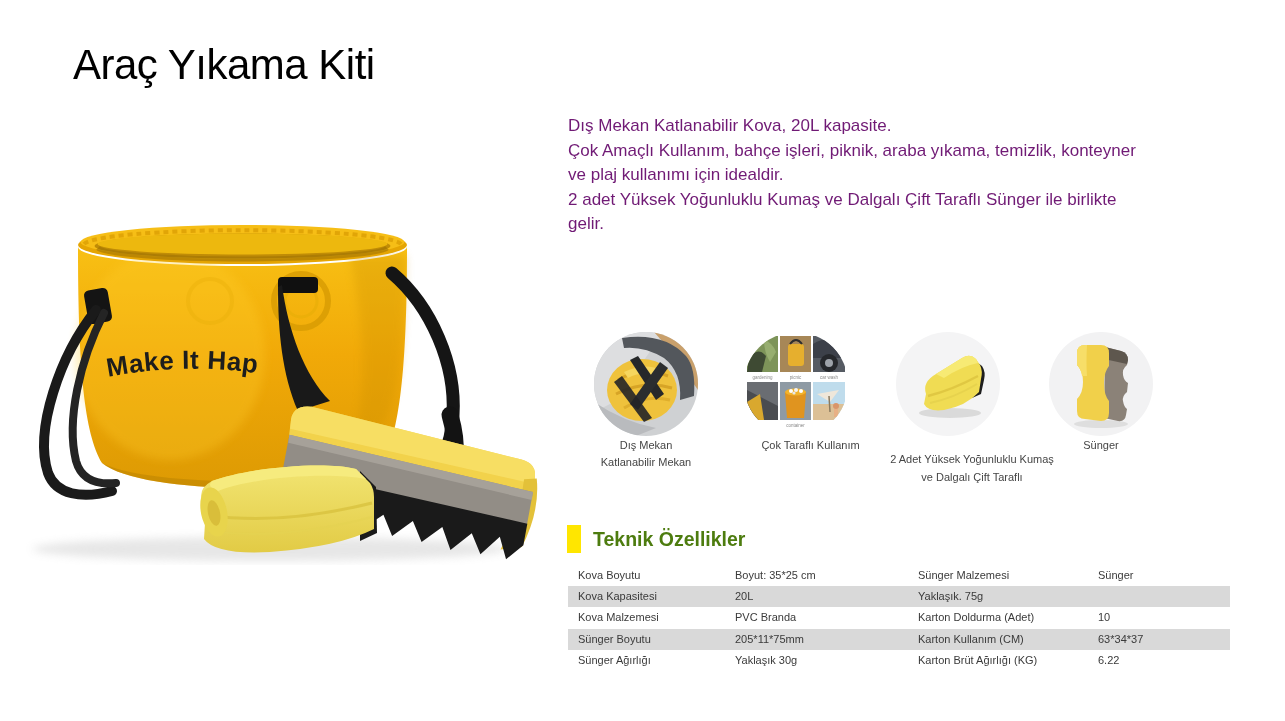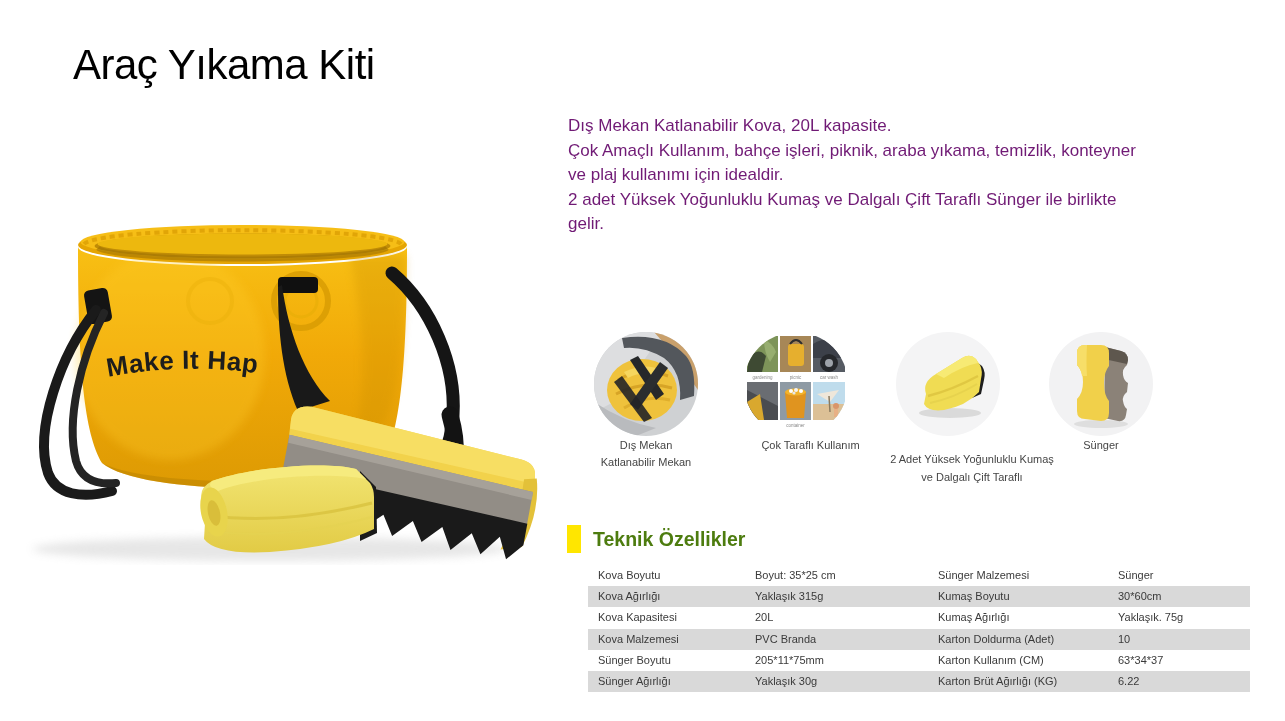--- a/index.html
+++ b/index.html
@@ -24,21 +24,21 @@
   .cap{font-size:11px;line-height:17px;color:#454545;}
   .cap.center{text-align:center;}
   .cap1{left:576px;top:437px;width:140px;}
   .cap2{left:728px;top:437px;width:165px;}
   .cap3{left:862px;top:451px;width:220px;text-align:center;line-height:17.5px;}
   .cap4{left:1056px;top:437px;width:90px;}
   
   .accent-bar{left:567px;top:525px;width:14px;height:28px;background:#ffe600;}
   .section-title{left:593px;top:526px;font-size:19.5px;font-weight:700;color:#4d7c0f;line-height:27px;}
   
-  .spec-table{left:588px;top:565px;width:662px;}
+  .spec-table{left:568px;top:565px;width:662px;}
   .spec-row{display:grid;grid-template-columns:167px 183px 180px 132px;height:21.2px;}
   .spec-row:nth-child(even){background:#d9d9d9;}
   .spec-cell{font-size:11px;color:#3a3a3a;line-height:21.2px;white-space:nowrap;overflow:hidden;}
   .spec-cell.c1{padding-left:10px;}
   svg text{font-family:"Liberation Sans","DejaVu Sans",sans-serif;}
 </style>
 </head>
 <body>
 
 <div class="canvas">
@@ -236,29 +236,22 @@
   <h2 class="abs section-title" style="margin:0;">Teknik Özellikler</h2>
 
   <div class="abs spec-table">
     <div class="spec-row">
       <div class="spec-cell c1">Kova Boyutu</div>
       <div class="spec-cell">Boyut: 35*25 cm</div>
       <div class="spec-cell">Sünger Malzemesi</div>
       <div class="spec-cell">Sünger</div>
     </div>
     <div class="spec-row">
-      <div class="spec-cell c1">Kova Ağırlığı</div>
-      <div class="spec-cell">Yaklaşık 315g</div>
-      <div class="spec-cell">Kumaş Boyutu</div>
-      <div class="spec-cell">30*60cm</div>
-    </div>
-    <div class="spec-row">
       <div class="spec-cell c1">Kova Kapasitesi</div>
       <div class="spec-cell">20L</div>
-      <div class="spec-cell">Kumaş Ağırlığı</div>
       <div class="spec-cell">Yaklaşık. 75g</div>
     </div>
     <div class="spec-row">
       <div class="spec-cell c1">Kova Malzemesi</div>
       <div class="spec-cell">PVC Branda</div>
       <div class="spec-cell">Karton Doldurma (Adet)</div>
       <div class="spec-cell">10</div>
     </div>
     <div class="spec-row">
       <div class="spec-cell c1">Sünger Boyutu</div>

